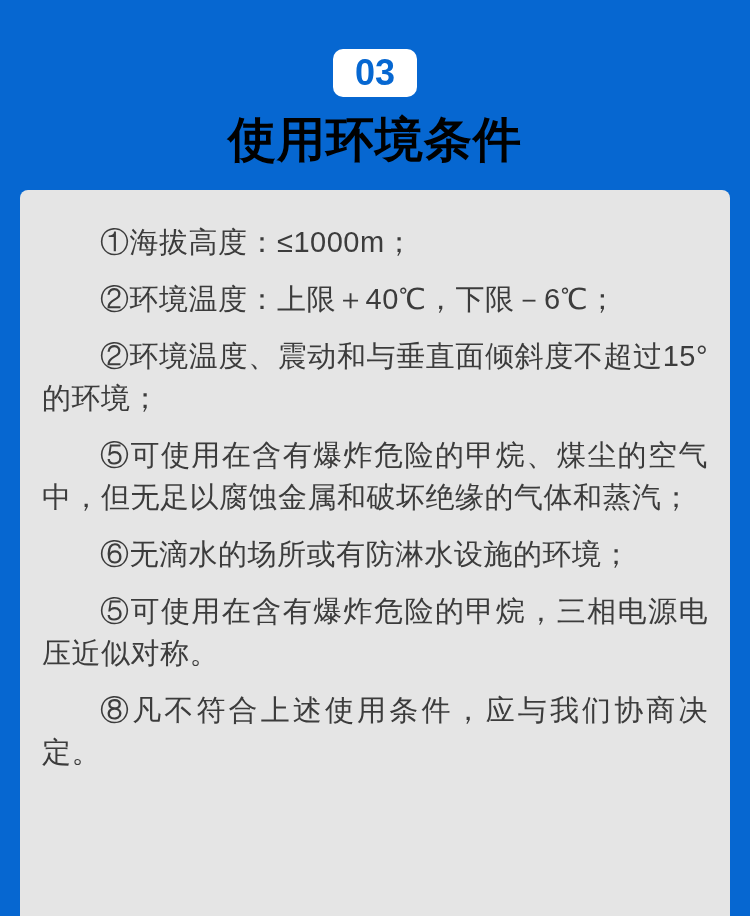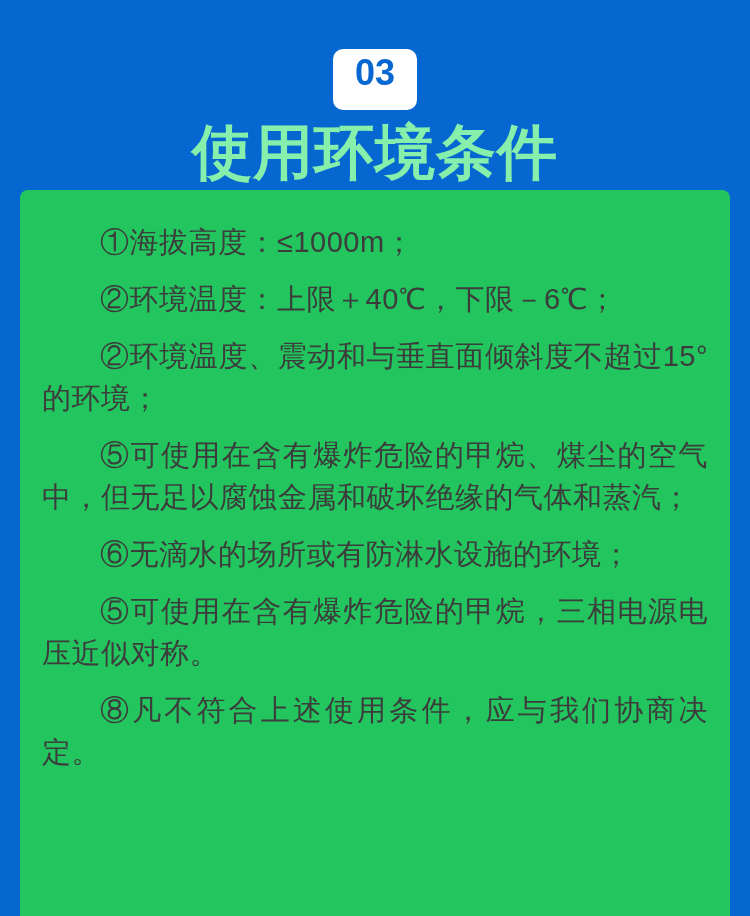--- a/index.html
+++ b/index.html
@@ -16,45 +16,45 @@
   }
   .header {
     text-align: center;
     padding-top: 49px;
   }
   .badge {
     display: inline-block;
     background: #ffffff;
     border-radius: 10px;
     width: 84px;
-    height: 61px;
+    height: 48px;
     line-height: 48px;
     text-align: center;
   }
   .badge span {
     color: #0667d1;
     font-size: 36px;
     font-weight: bold;
     font-family: "Liberation Sans", sans-serif;
   }
   .title {
     margin: 14px 0 0 0;
-    color: #86efac;
-    font-size: 60px;
+    color: #000000;
+    font-size: 48px;
     line-height: 58px;
     font-weight: bold;
     letter-spacing: 1px;
   }
   .card {
     position: absolute;
     left: 20px;
     right: 20px;
     top: 190px;
     bottom: 0;
-    background: #22c55e;
+    background: #e5e5e5;
     border-radius: 8px 8px 0 0;
     box-sizing: border-box;
     padding: 31px 22px 0 22px;
     overflow: hidden;
   }
   .para {
     margin: 0 0 15px 0;
     color: #3c3c3c;
     font-size: 29px;
     line-height: 42px;

